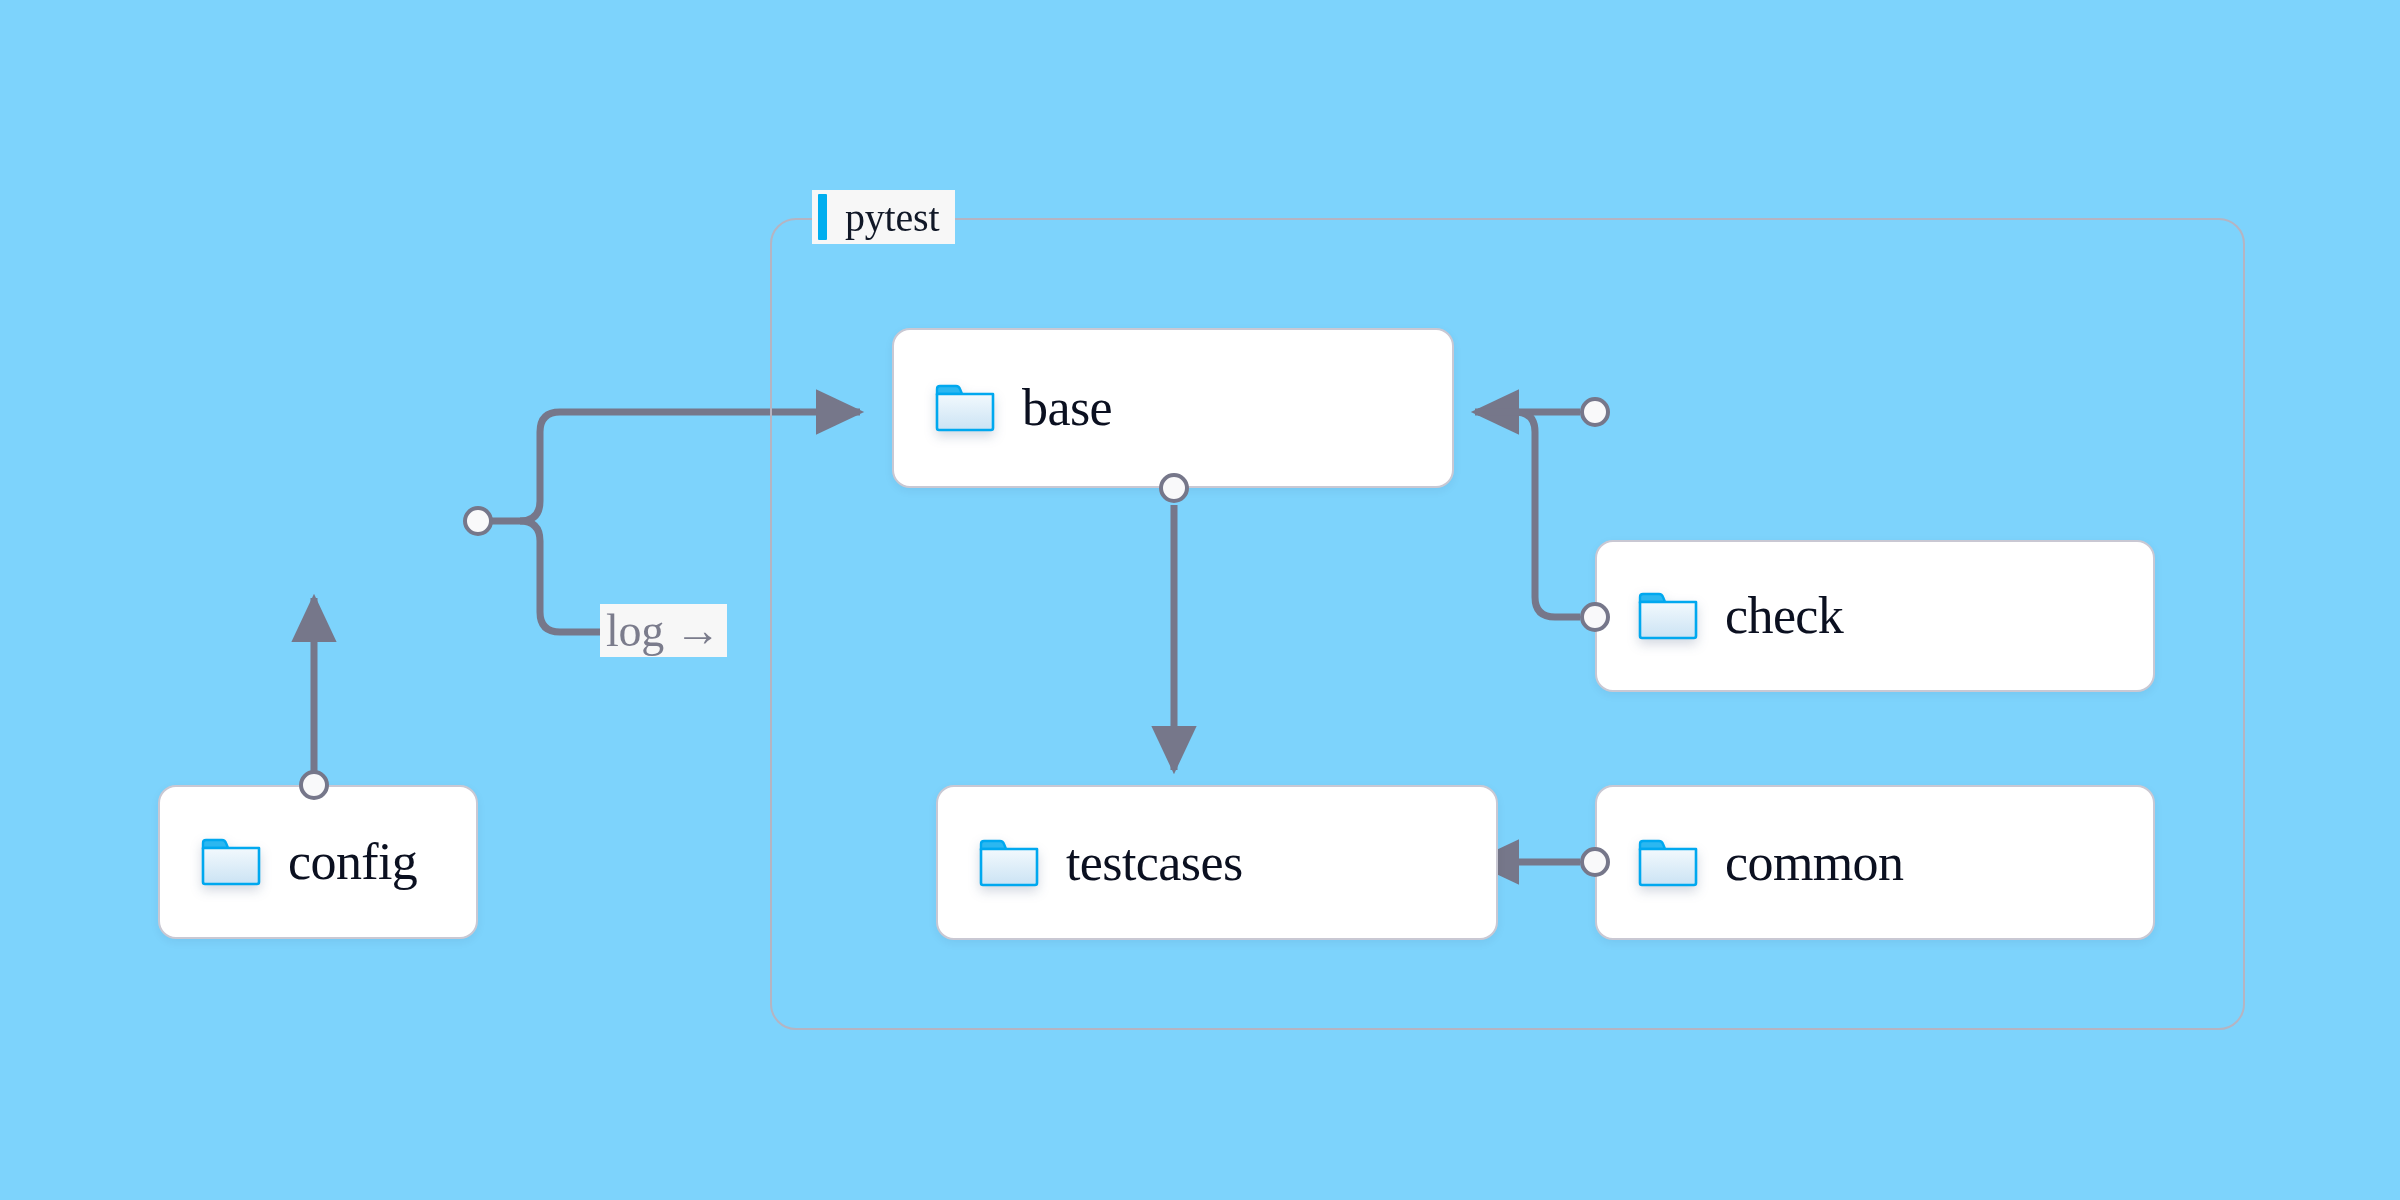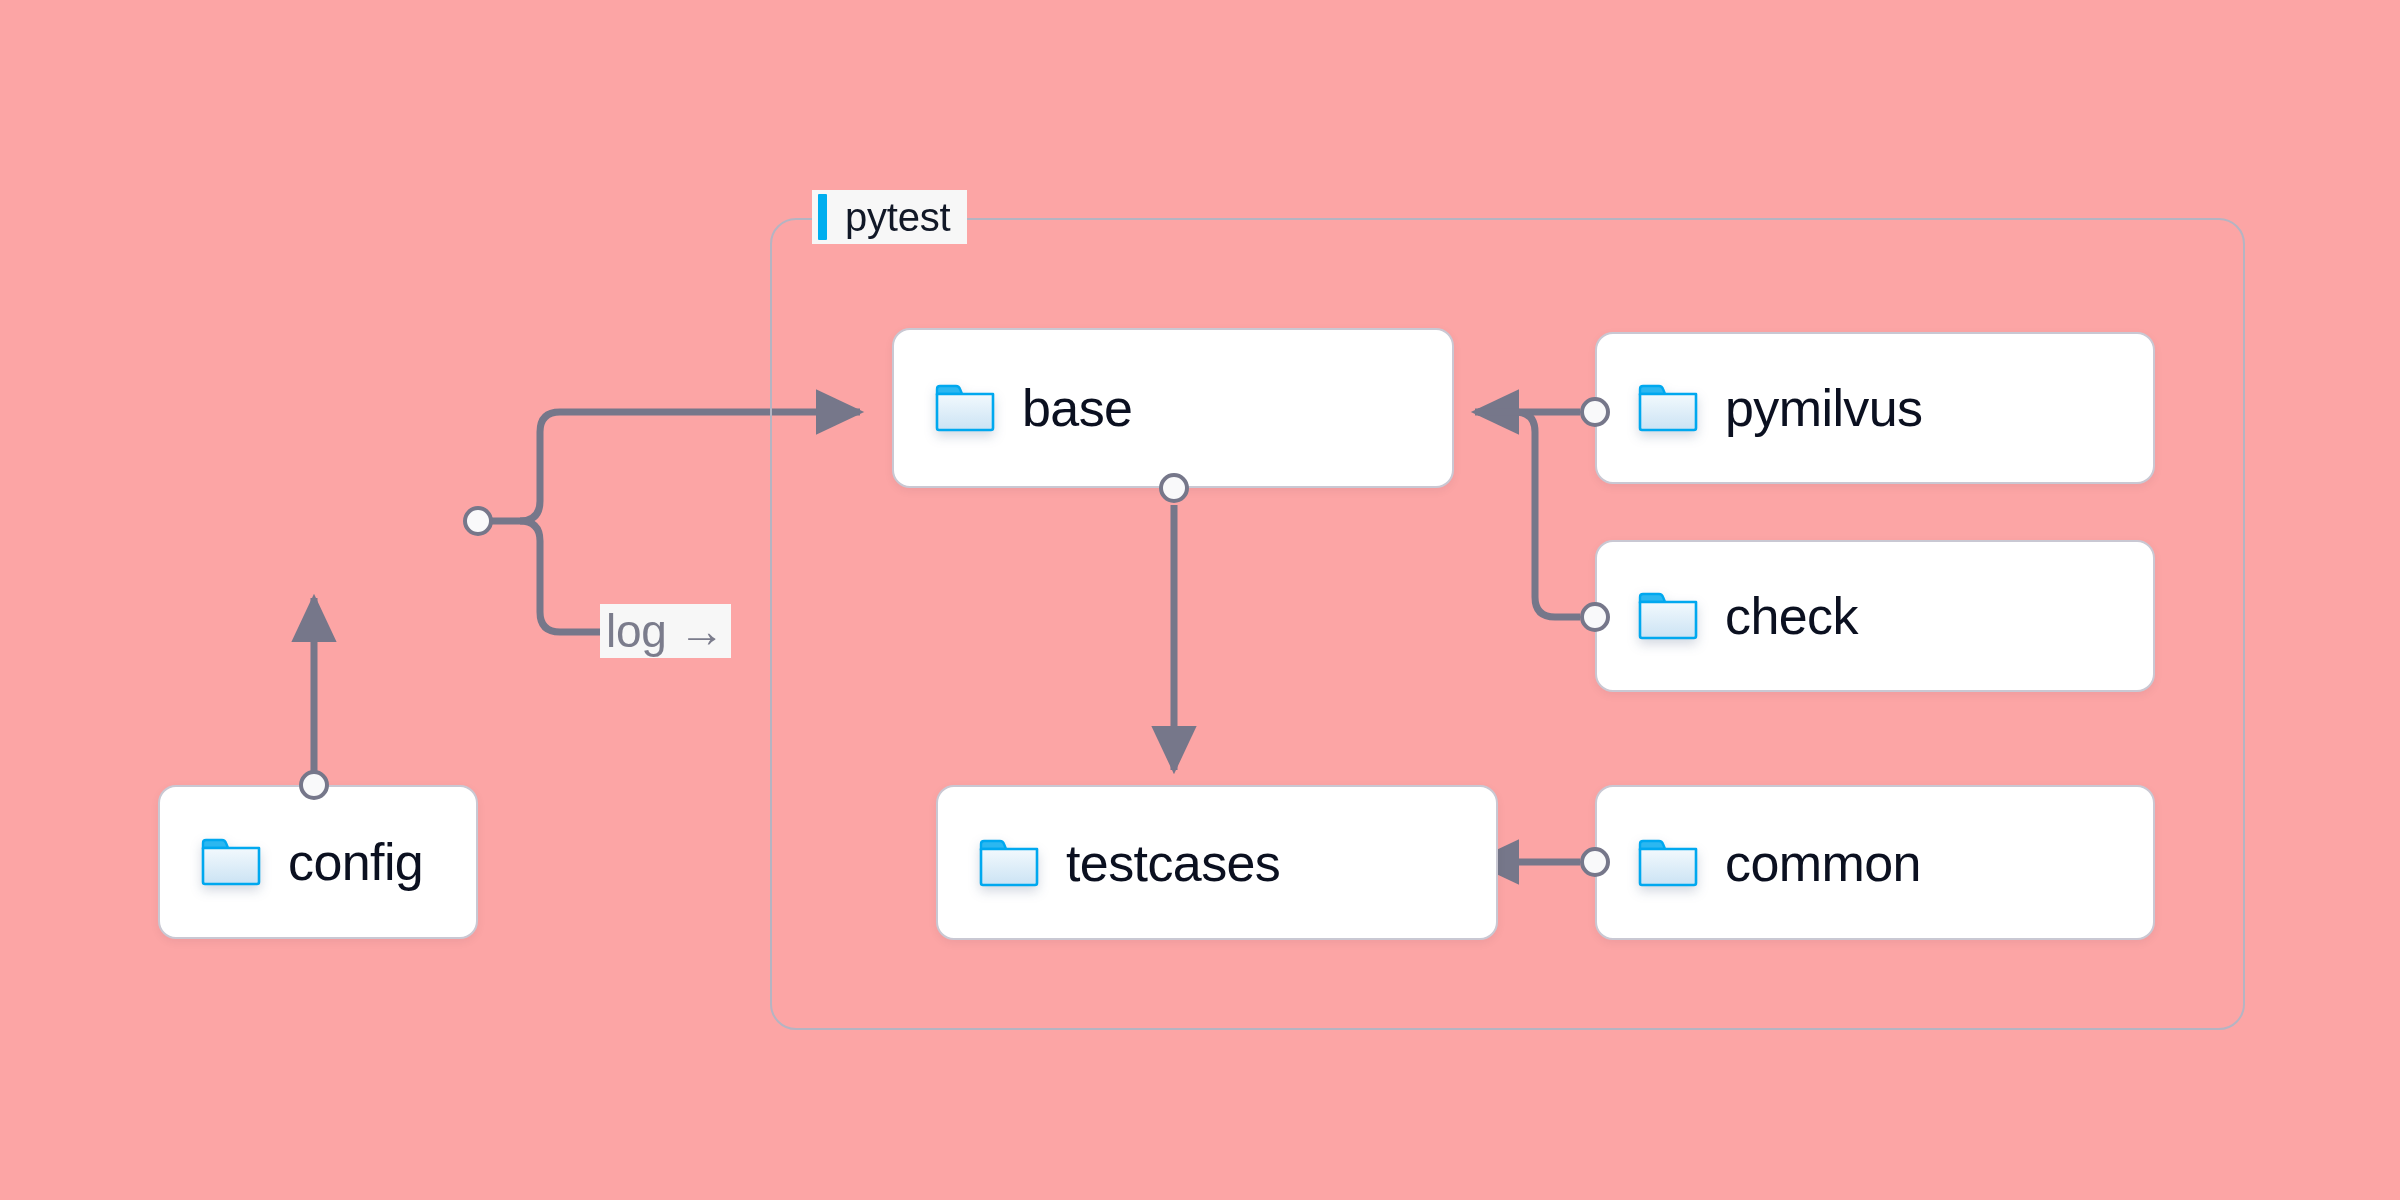--- a/index.html
+++ b/index.html
@@ -5,22 +5,22 @@
 <style>
   html, body {
     margin: 0;
     padding: 0;
     background: #f7f7f7;
   }
   #stage {
     position: relative;
     width: 2400px;
     height: 1200px;
-    background: #fca5a5;
-    font-family: Liberation Sans, sans-serif;
+    background: #7dd3fc;
+    font-family: Liberation Serif, serif;
     overflow: hidden;
   }
 
   
   #edges {
     position: absolute;
     left: 0; top: 0;
     width: 2400px;
     height: 1200px;
     pointer-events: none;
@@ -182,29 +182,20 @@
   <div class="node" style="left:892px; top:785px; width:562px; height:155px;margin-left:44px;">
     <div class="node-inner">
       <svg class="folder-icon" viewBox="0 0 62 50">
         <path d="M3 12 L3 6 Q3 3 6 3 L22 3 Q25 3 26 6 L28 11 L3 11 Z" fill="#2cb7f0" stroke="#00a8ef" stroke-width="2.4" stroke-linejoin="round"></path>
         <path d="M3 11 L59 11 Q59 11 59 14 L59 45 Q59 47 57 47 L5 47 Q3 47 3 45 Z" fill="url(#folderGrad)" stroke="#00a8ef" stroke-width="2.6" stroke-linejoin="round"></path>
       </svg>
       <span class="node-label">testcases</span>
     </div>
   </div>
 
-  <div class="node" style="left:1595px; top:332px; width:560px; height:152px;">
-    <div class="node-inner">
-      <svg class="folder-icon" viewBox="0 0 62 50">
-        <path d="M3 12 L3 6 Q3 3 6 3 L22 3 Q25 3 26 6 L28 11 L3 11 Z" fill="#2cb7f0" stroke="#00a8ef" stroke-width="2.4" stroke-linejoin="round"></path>
-        <path d="M3 11 L59 11 Q59 11 59 14 L59 45 Q59 47 57 47 L5 47 Q3 47 3 45 Z" fill="url(#folderGrad)" stroke="#00a8ef" stroke-width="2.6" stroke-linejoin="round"></path>
-      </svg>
-      <span class="node-label">pymilvus</span>
-    </div>
-  </div>
   <div class="port" style="left:1580px; top:397px;"></div>
 
   <div class="node" style="left:1595px; top:540px; width:560px; height:152px;">
     <div class="node-inner">
       <svg class="folder-icon" viewBox="0 0 62 50">
         <path d="M3 12 L3 6 Q3 3 6 3 L22 3 Q25 3 26 6 L28 11 L3 11 Z" fill="#2cb7f0" stroke="#00a8ef" stroke-width="2.4" stroke-linejoin="round"></path>
         <path d="M3 11 L59 11 Q59 11 59 14 L59 45 Q59 47 57 47 L5 47 Q3 47 3 45 Z" fill="url(#folderGrad)" stroke="#00a8ef" stroke-width="2.6" stroke-linejoin="round"></path>
       </svg>
       <span class="node-label">check</span>
     </div>

